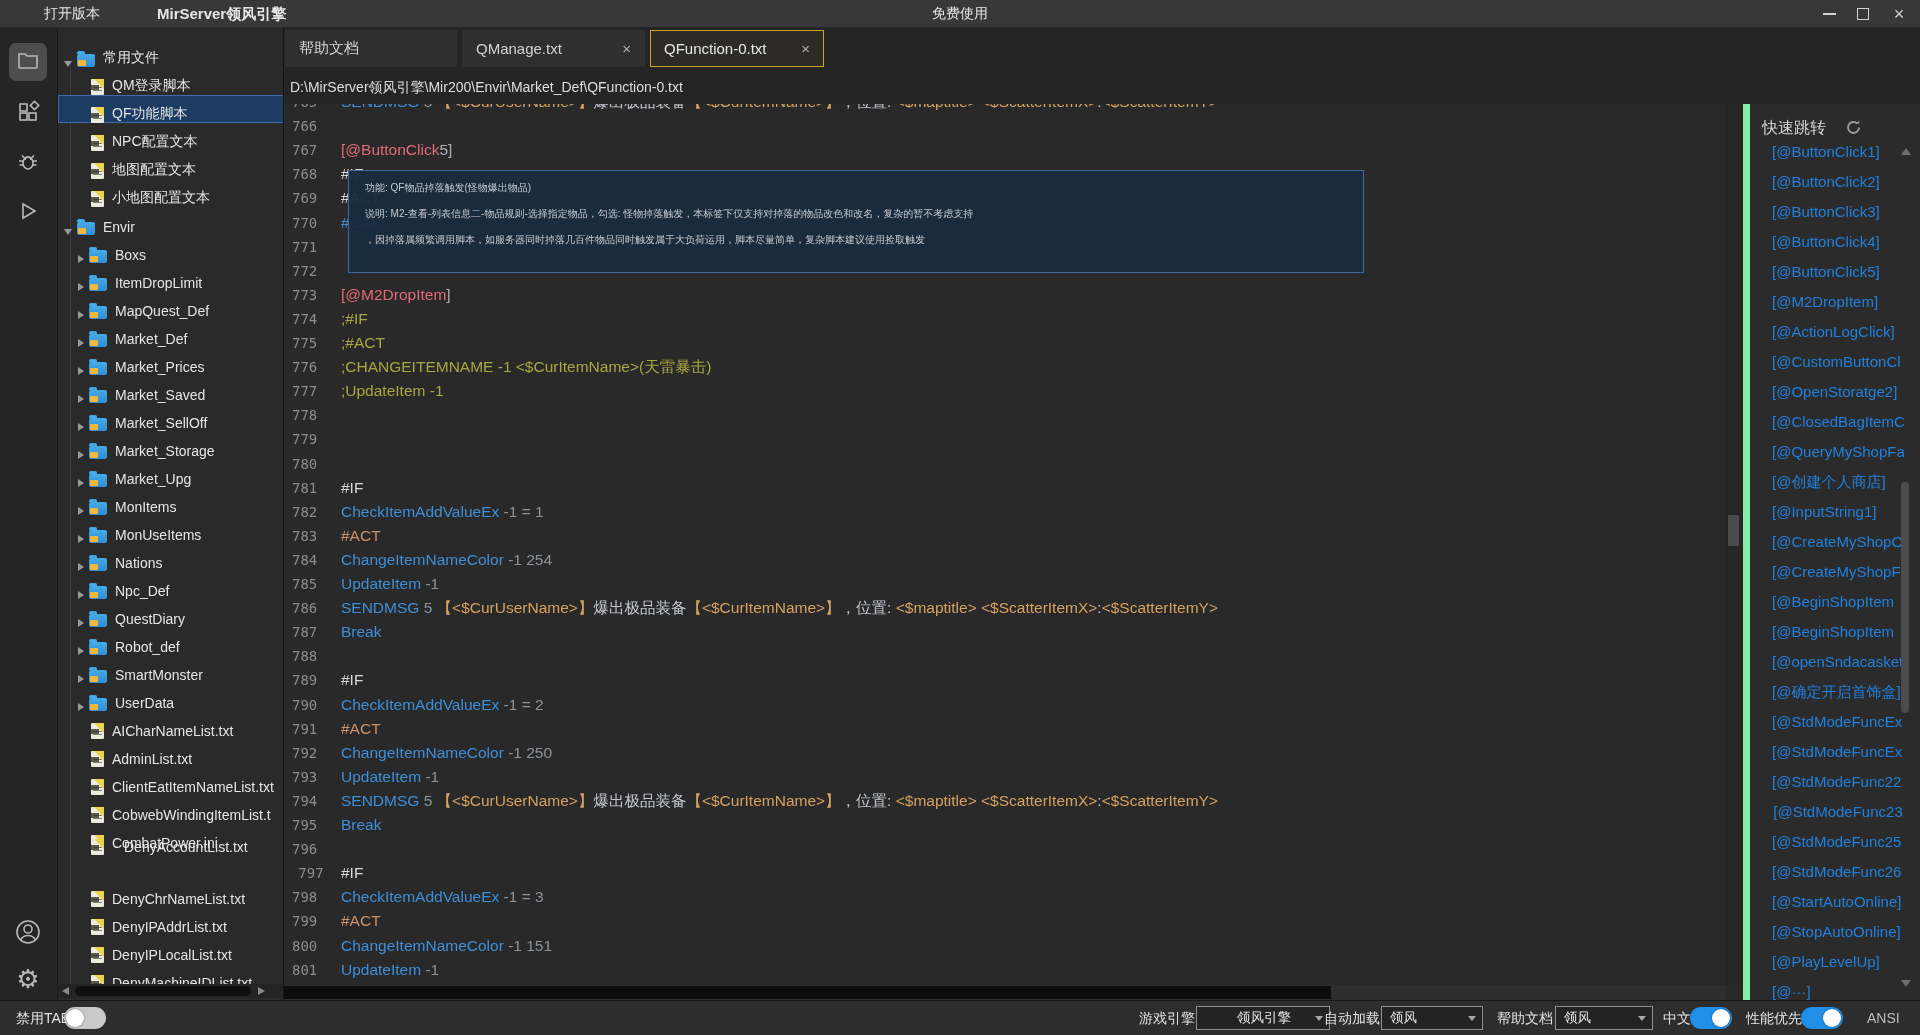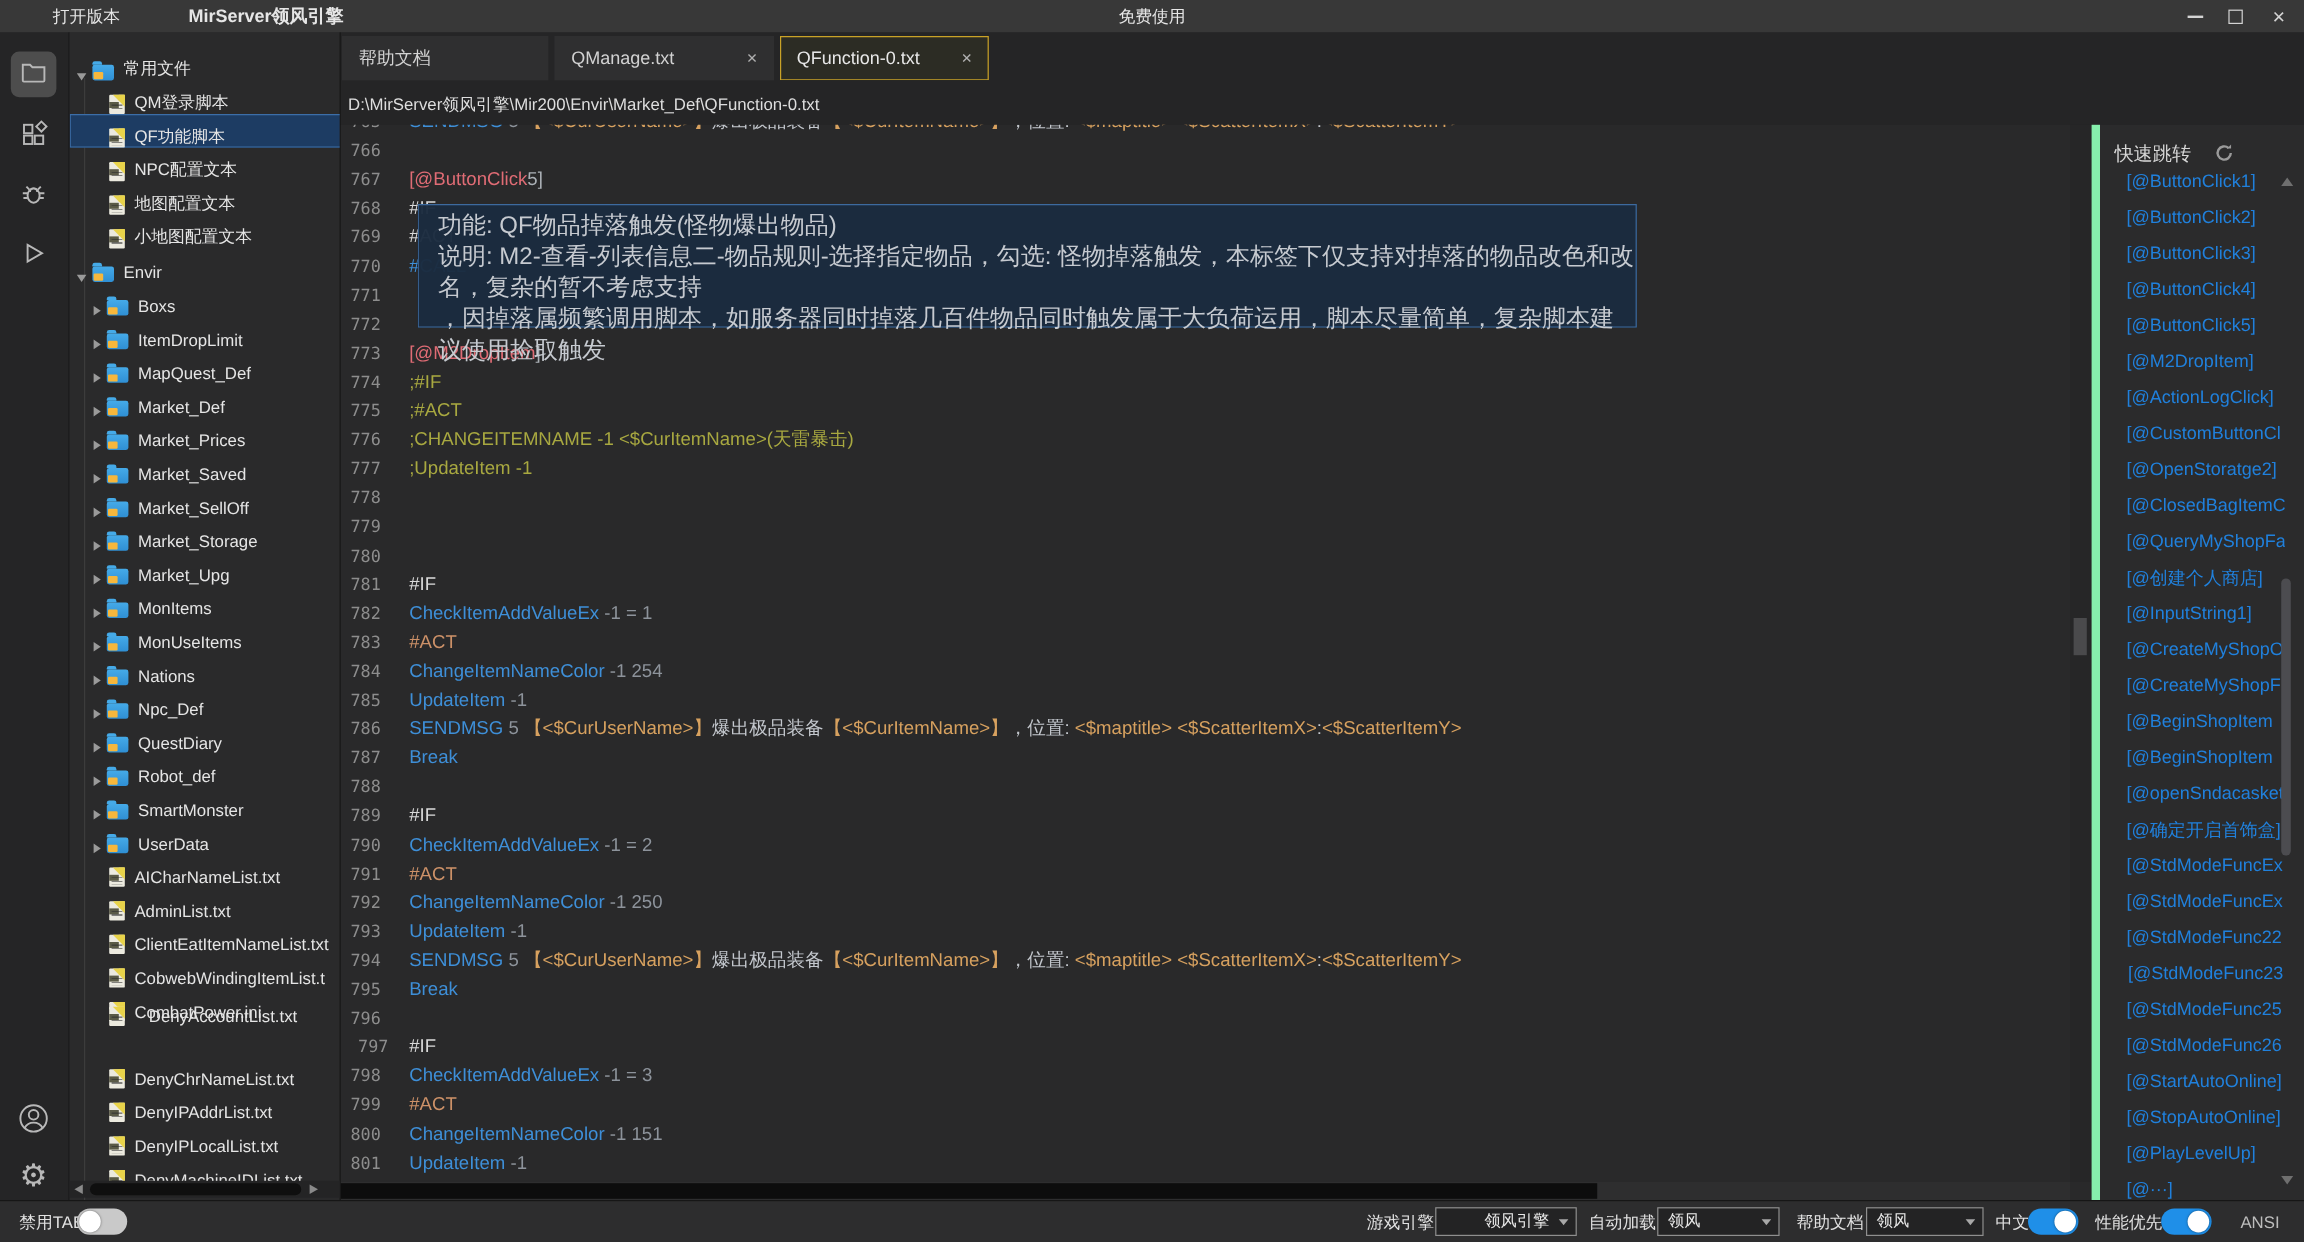--- a/index.html
+++ b/index.html
@@ -67,21 +67,21 @@
   .c-s{color:#e06c75;} .c-b{color:#aab0b6;} .c-c{color:#a8a840;} .c-k{color:#3e8fd8;}
   .c-n{color:#8d939b;} .c-d{color:#d8d8d8;} .c-a{color:#cd9168;} .c-v{color:#d7a15f;} .c-m{color:#c3c7cd;}
 
   #edit-vscroll{left:1725px;top:104px;width:18px;height:881px;background:#262627;}
   #edit-vthumb{left:3px;top:411px;width:11px;height:31px;background:#4a4a4c;}
   #edit-hscroll{left:284px;top:985px;width:1441px;height:15px;background:#2e2e2f;}
   #edit-hthumb{left:0;top:1px;width:1047px;height:13px;background:#0d0d0d;}
 
   
   #tooltip{left:348px;top:170px;width:1016px;height:103px;background:rgba(27,43,63,.97);
-           box-shadow:inset 0 0 0 1px #3d6a9e;color:#c6cad0;font-size:20px;line-height:26px;
+           box-shadow:inset 0 0 0 1px #3d6a9e;color:#c6cad0;font-size:10px;line-height:26px;
            padding:5px 0 0 17px;box-sizing:border-box;}
 
   
   #quickpanel{left:1743px;top:104px;width:177px;height:896px;background:#2b2b2c;border-left:7px solid #86efac;overflow:hidden;}
   #qtitle{left:12px;top:14px;color:#d6d6d6;font-size:16px;}
   #qrefresh{left:95px;top:15px;}
   #qrefresh svg{stroke:#9a9a9a;fill:none;stroke-width:2;}
   .qitem{left:22px;width:132px;height:22px;color:#2080dc;font-size:15px;white-space:nowrap;overflow:hidden;}
   #quick-vscroll{left:1899px;top:244px;width:12px;height:745px;}
   #quick-vthumb{left:2px;top:238px;width:8px;height:231px;background:#4c4c50;border-radius:4px;}
@@ -468,21 +468,21 @@
   </div>
   <div id="quick-down" class="abs"></div>
 
   <div id="statusbar" class="abs">
     <div class="abs sb-label" style="left:16px;">禁用TAB</div>
     <div id="tg-tab" class="abs toggle" style="left:64px;">
         <div class="knob"></div>
       </div>
 
     <div class="abs sb-label" style="left:1139px;">游戏引擎</div>
-    <div class="abs sb-select" style="left:1196px;width:118px;padding-left:40px;">
+    <div class="abs sb-select" style="left:1196px;width:134px;padding-left:40px;">
       <span>领风引擎</span>
       <span class="arr"></span>
     </div>
 
     <div class="abs sb-label" style="left:1324px;">自动加载</div>
     <div class="abs sb-select" style="left:1381px;width:102px;">
       <span>领风</span>
       <span class="arr"></span>
     </div>
 

